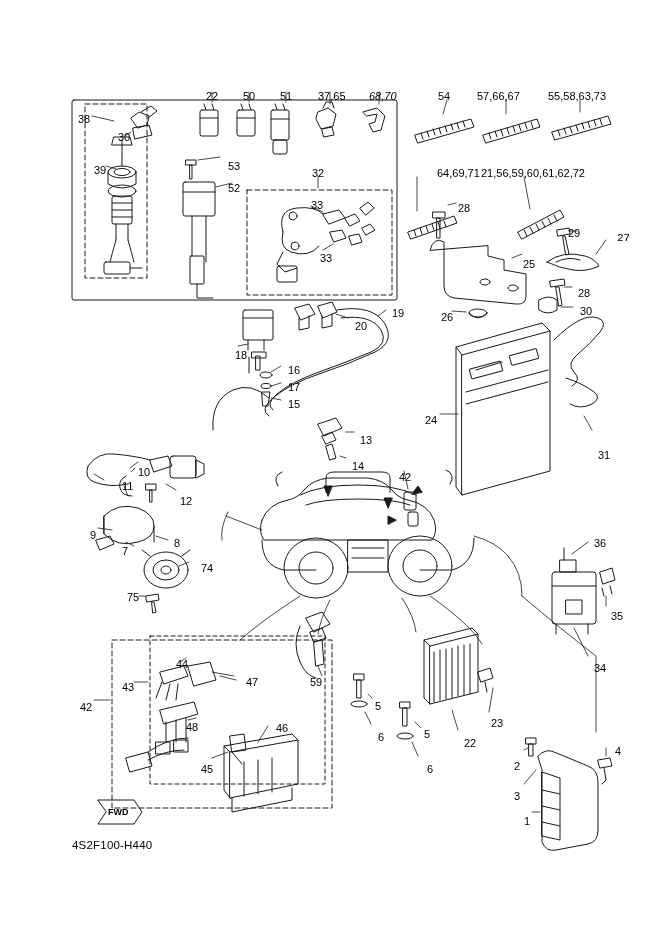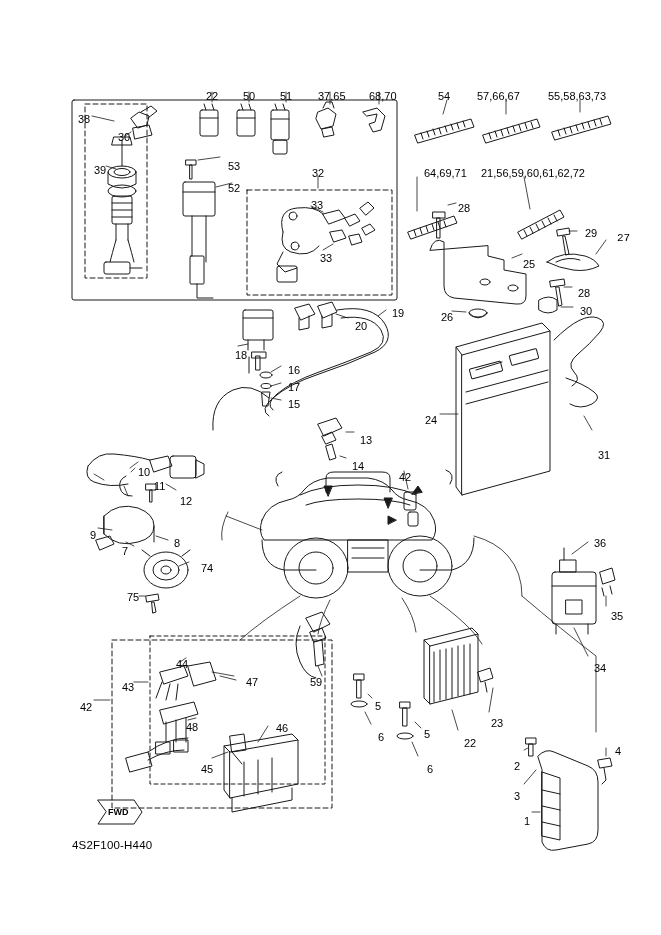--- a/index.html
+++ b/index.html
@@ -373,50 +373,50 @@
     </g>
   </svg>
 
   <div class="callout" style="left:78px; top:113px;">38</div>
   <div class="callout" style="left:118px; top:131px;">30</div>
   <div class="callout" style="left:94px; top:164px;">39</div>
   <div class="callout" style="left:206px; top:90px;">22</div>
   <div class="callout" style="left:243px; top:90px;">50</div>
   <div class="callout" style="left:280px; top:90px;">51</div>
   <div class="callout" style="left:318px; top:90px;">37,65</div>
-  <div class="callout" style="left:369px; top:90px;">68,70</div>
+  <div class="callout" style="left:369px; top:90px;font-style:italic;">68,70</div>
   <div class="callout" style="left:438px; top:90px;">54</div>
   <div class="callout" style="left:477px; top:90px;">57,66,67</div>
   <div class="callout" style="left:548px; top:90px;">55,58,63,73</div>
   <div class="callout" style="left:228px; top:160px;">53</div>
   <div class="callout" style="left:228px; top:182px;">52</div>
   <div class="callout" style="left:312px; top:167px;">32</div>
   <div class="callout" style="left:311px; top:199px;">33</div>
   <div class="callout" style="left:320px; top:252px;">33</div>
-  <div class="callout" style="left:377px; top:167px;padding-left:47px;">64,69,71</div>
+  <div class="callout" style="left:390px; top:167px;padding-left:47px;">64,69,71</div>
   <div class="callout" style="left:481px; top:167px;">21,56,59,60,61,62,72</div>
   <div class="callout" style="left:458px; top:202px;">28</div>
-  <div class="callout" style="left:585px; top:227px;text-align:right;">29</div>
+  <div class="callout" style="left:568px; top:227px;text-align:right;">29</div>
   <div class="callout" style="left:617px; top:232px;font-family:Liberation Mono, monospace;">27</div>
   <div class="callout" style="left:523px; top:258px;">25</div>
   <div class="callout" style="left:441px; top:311px;">26</div>
   <div class="callout" style="left:578px; top:287px;">28</div>
   <div class="callout" style="left:580px; top:305px;">30</div>
   <div class="callout" style="left:392px; top:307px;">19</div>
   <div class="callout" style="left:355px; top:320px;">20</div>
   <div class="callout" style="left:235px; top:349px;">18</div>
   <div class="callout" style="left:288px; top:364px;">16</div>
   <div class="callout" style="left:288px; top:381px;">17</div>
   <div class="callout" style="left:288px; top:398px;">15</div>
   <div class="callout" style="left:425px; top:414px;">24</div>
   <div class="callout" style="left:598px; top:435px;margin-top:14px;">31</div>
   <div class="callout" style="left:360px; top:434px;">13</div>
   <div class="callout" style="left:352px; top:460px;">14</div>
   <div class="callout" style="left:138px; top:466px;">10</div>
-  <div class="callout" style="left:122px; top:480px;padding-left:32px;">11</div>
+  <div class="callout" style="left:122px; top:480px;">11</div>
   <div class="callout" style="left:180px; top:495px;">12</div>
   <div class="callout" style="left:90px; top:529px;">9</div>
   <div class="callout" style="left:122px; top:545px;">7</div>
   <div class="callout" style="left:174px; top:537px;">8</div>
   <div class="callout" style="left:201px; top:562px;">74</div>
   <div class="callout" style="left:127px; top:591px;">75</div>
   <div class="callout" style="left:399px; top:471px;">42</div>
   <div class="callout" style="left:594px; top:537px;text-align:right;">36</div>
   <div class="callout" style="left:611px; top:610px;">35</div>
   <div class="callout" style="left:594px; top:662px;">34</div>

